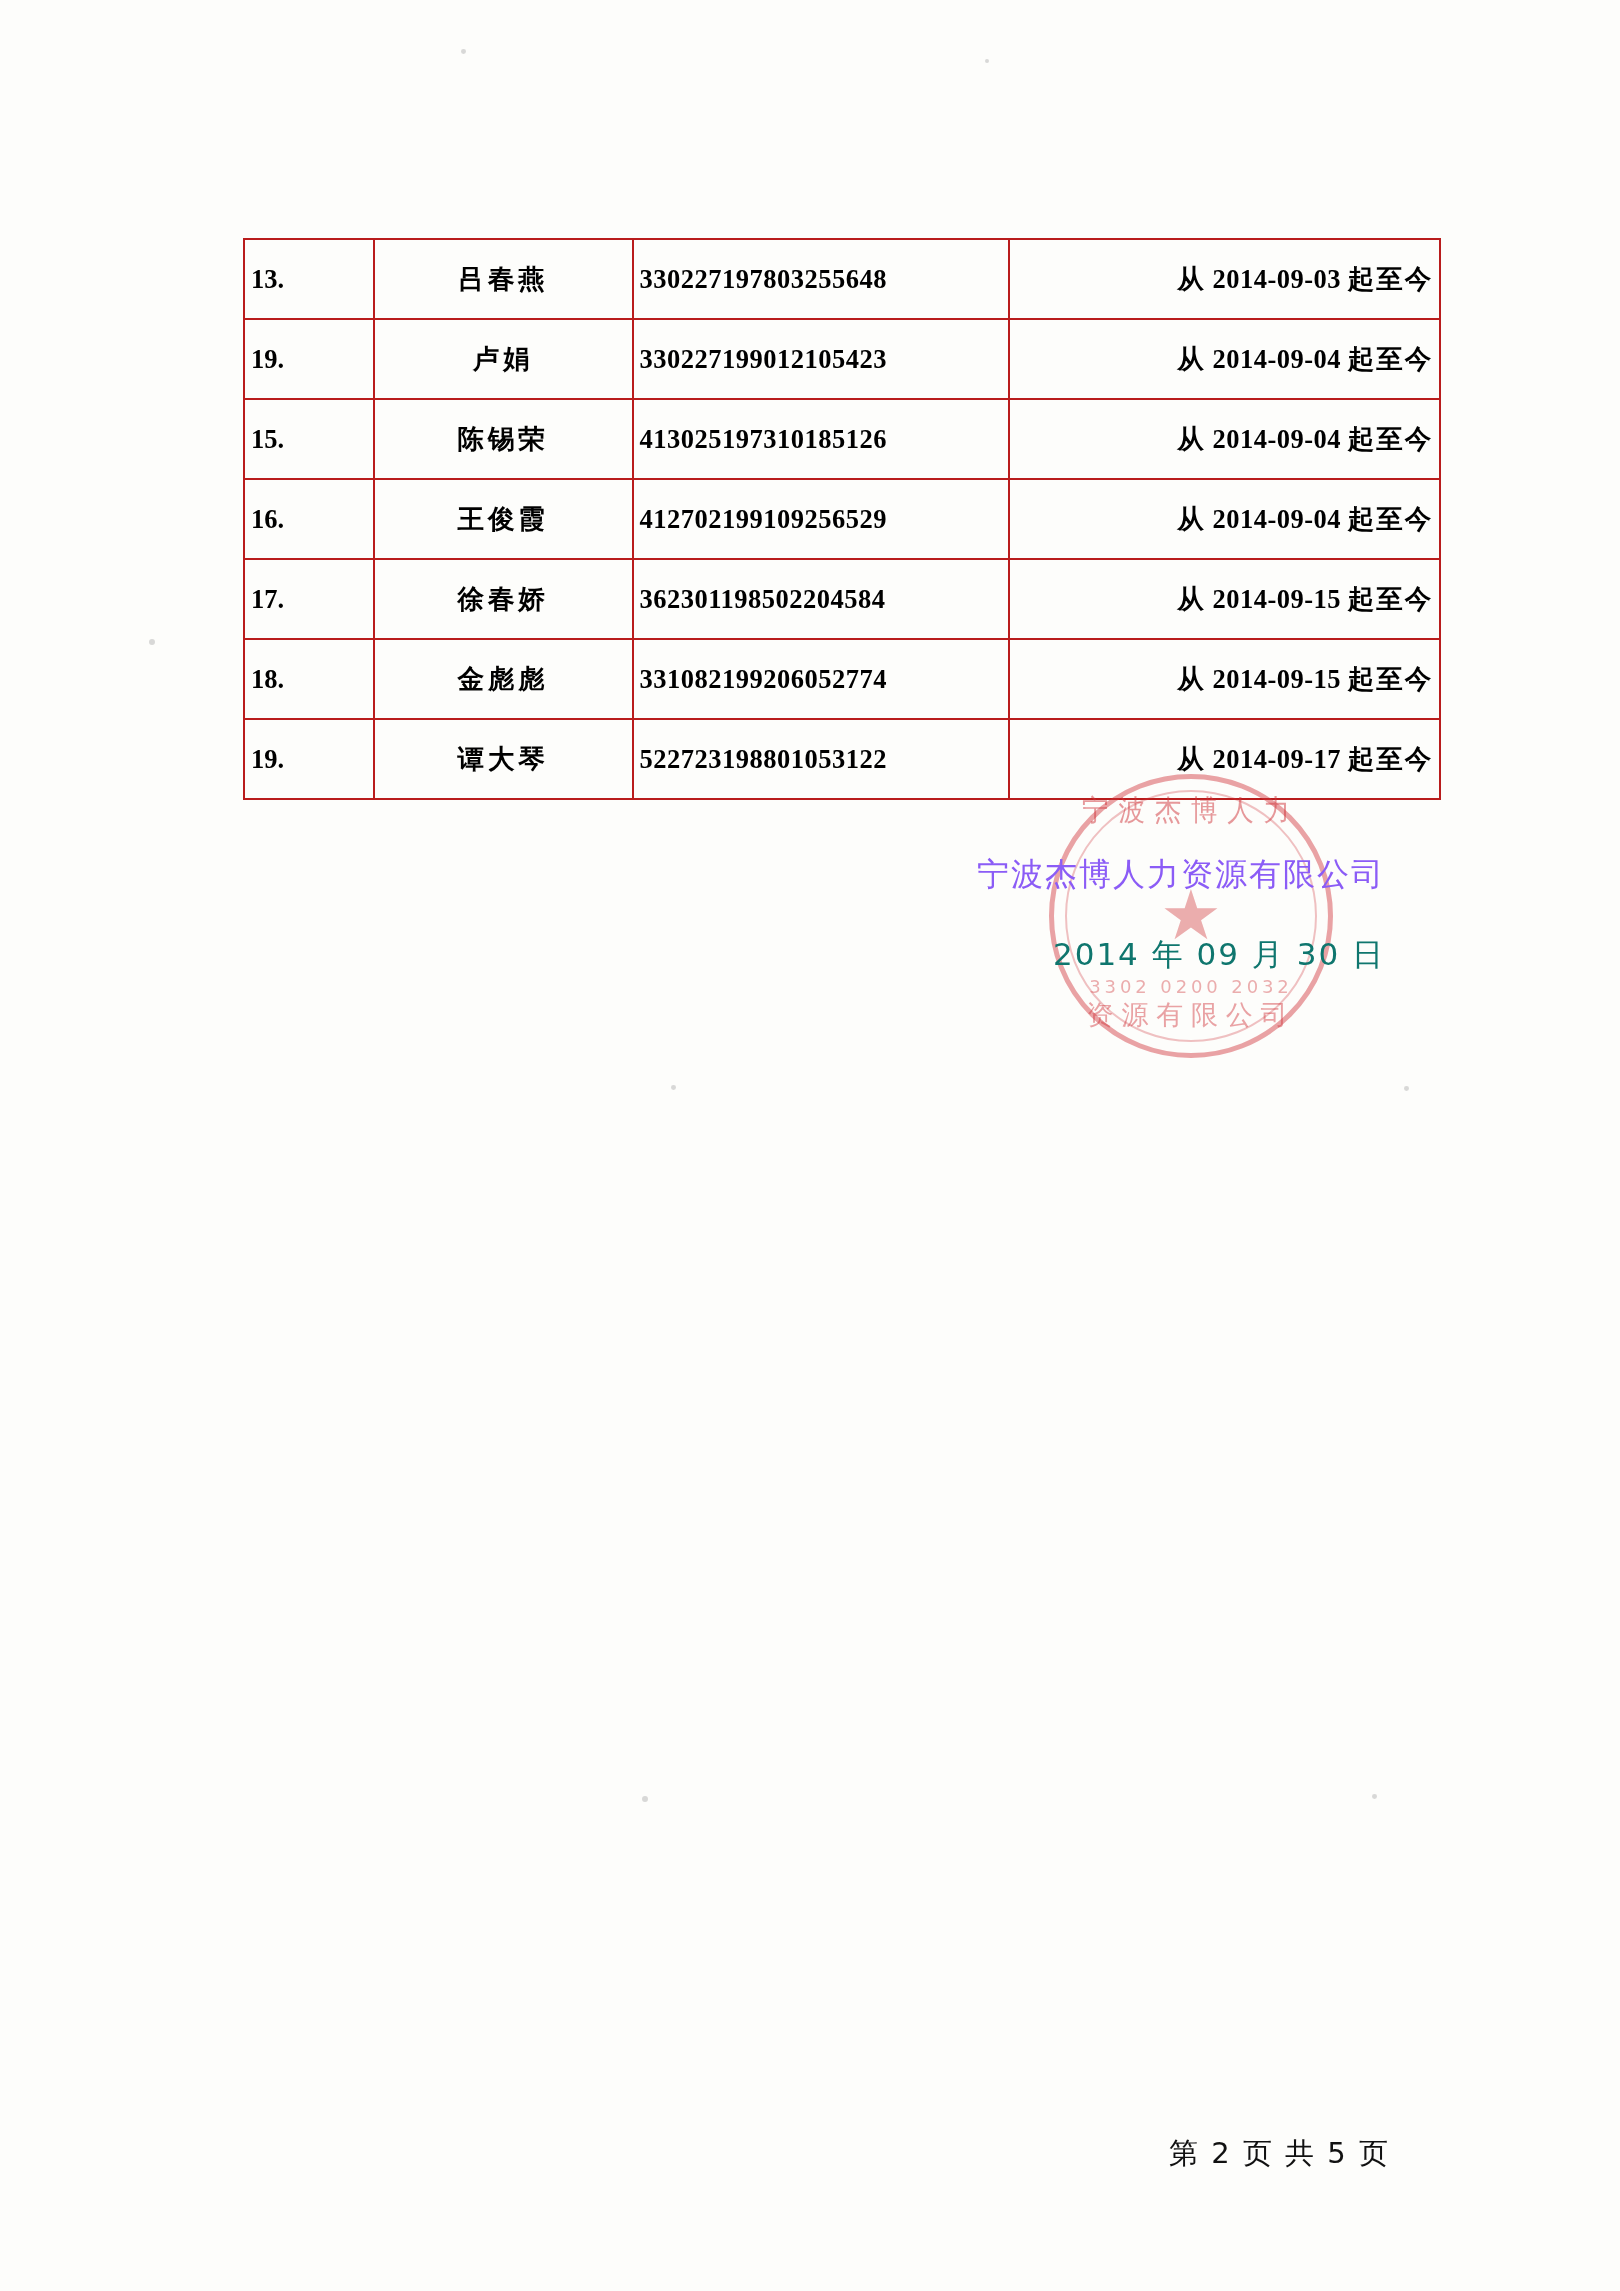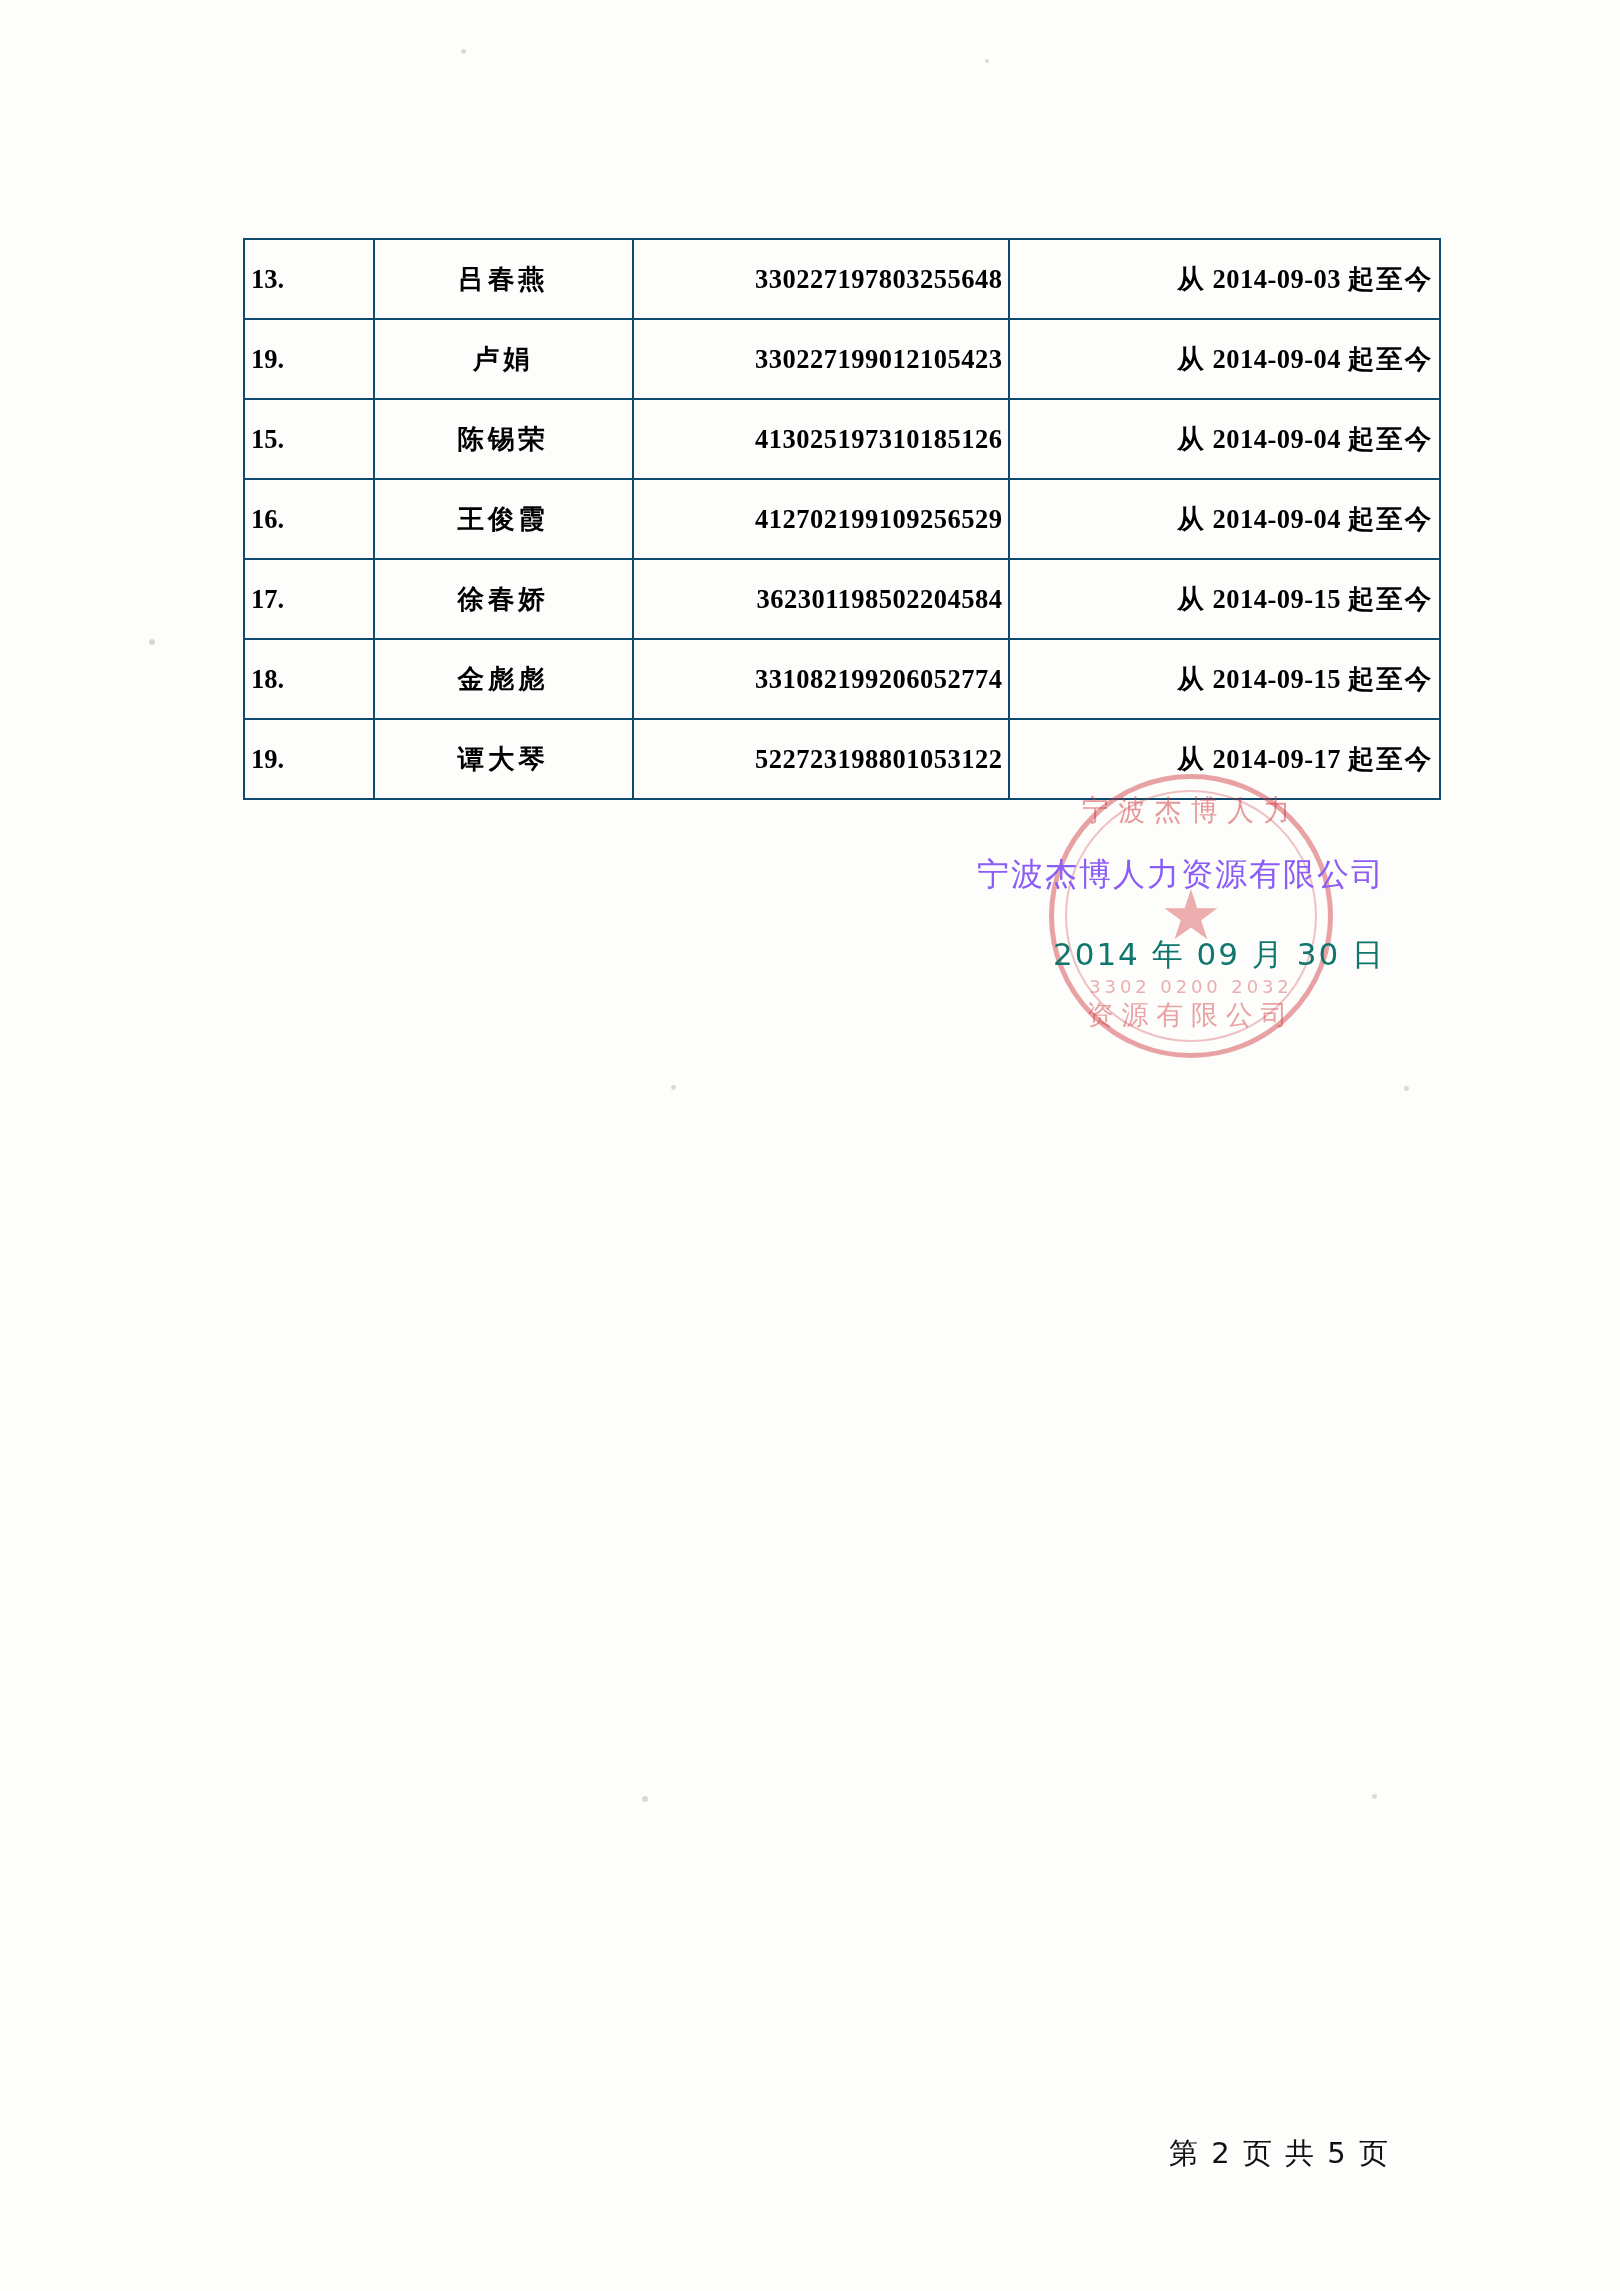--- a/index.html
+++ b/index.html
@@ -32,31 +32,31 @@
 
   .doc-table {
     position: absolute;
     left: 243px;
     top: 238px;
     width: 1140px;
     border-collapse: collapse;
     table-layout: fixed;
   }
   .doc-table td {
-    border: 2px solid #0c4a6e;
+    border: 2px solid #b91c1c;
     height: 78px;
     font-size: 26.5px;
     font-weight: bold;
     color: #000;
     padding: 0 5.9px;
     vertical-align: middle;
   }
   .col-idx { width: 116px; text-align: left; padding-left: 15.7px; font-weight: normal; }
   .col-name { width: 245px; text-align: center; letter-spacing: 3.9px; }
-  .col-id { width: 363px; text-align: right; letter-spacing: 0.5px; }
+  .col-id { width: 363px; text-align: left; letter-spacing: 0.5px; }
   .col-period { width: 417px; text-align: right; }
   .col-period .zh { letter-spacing: 2px; }
   .col-period .num { letter-spacing: 0.5px; }
 
   .signature {
     position: absolute;
     right: 235px;
     top: 853px;
     text-align: right;
     font-family: "DejaVu Sans", sans-serif;

